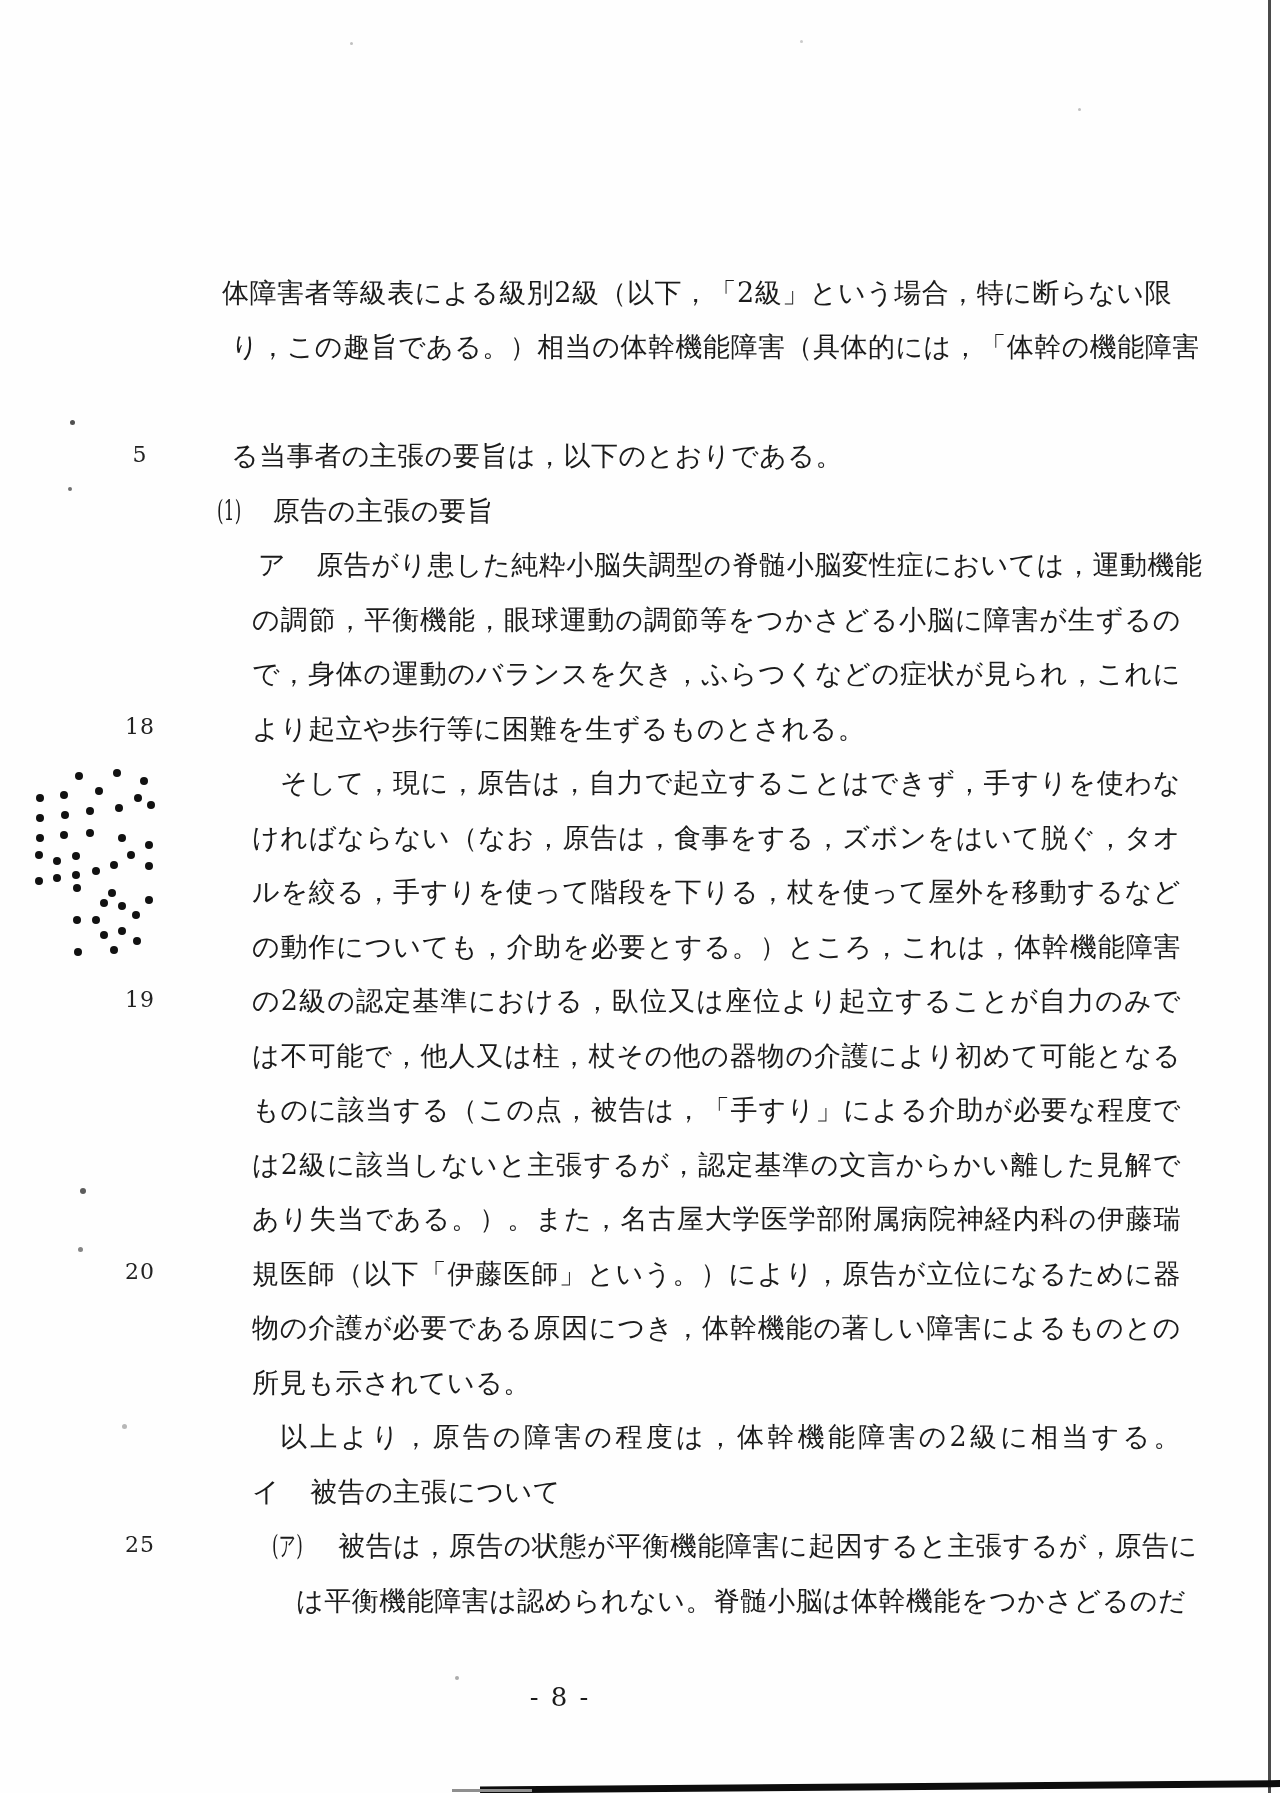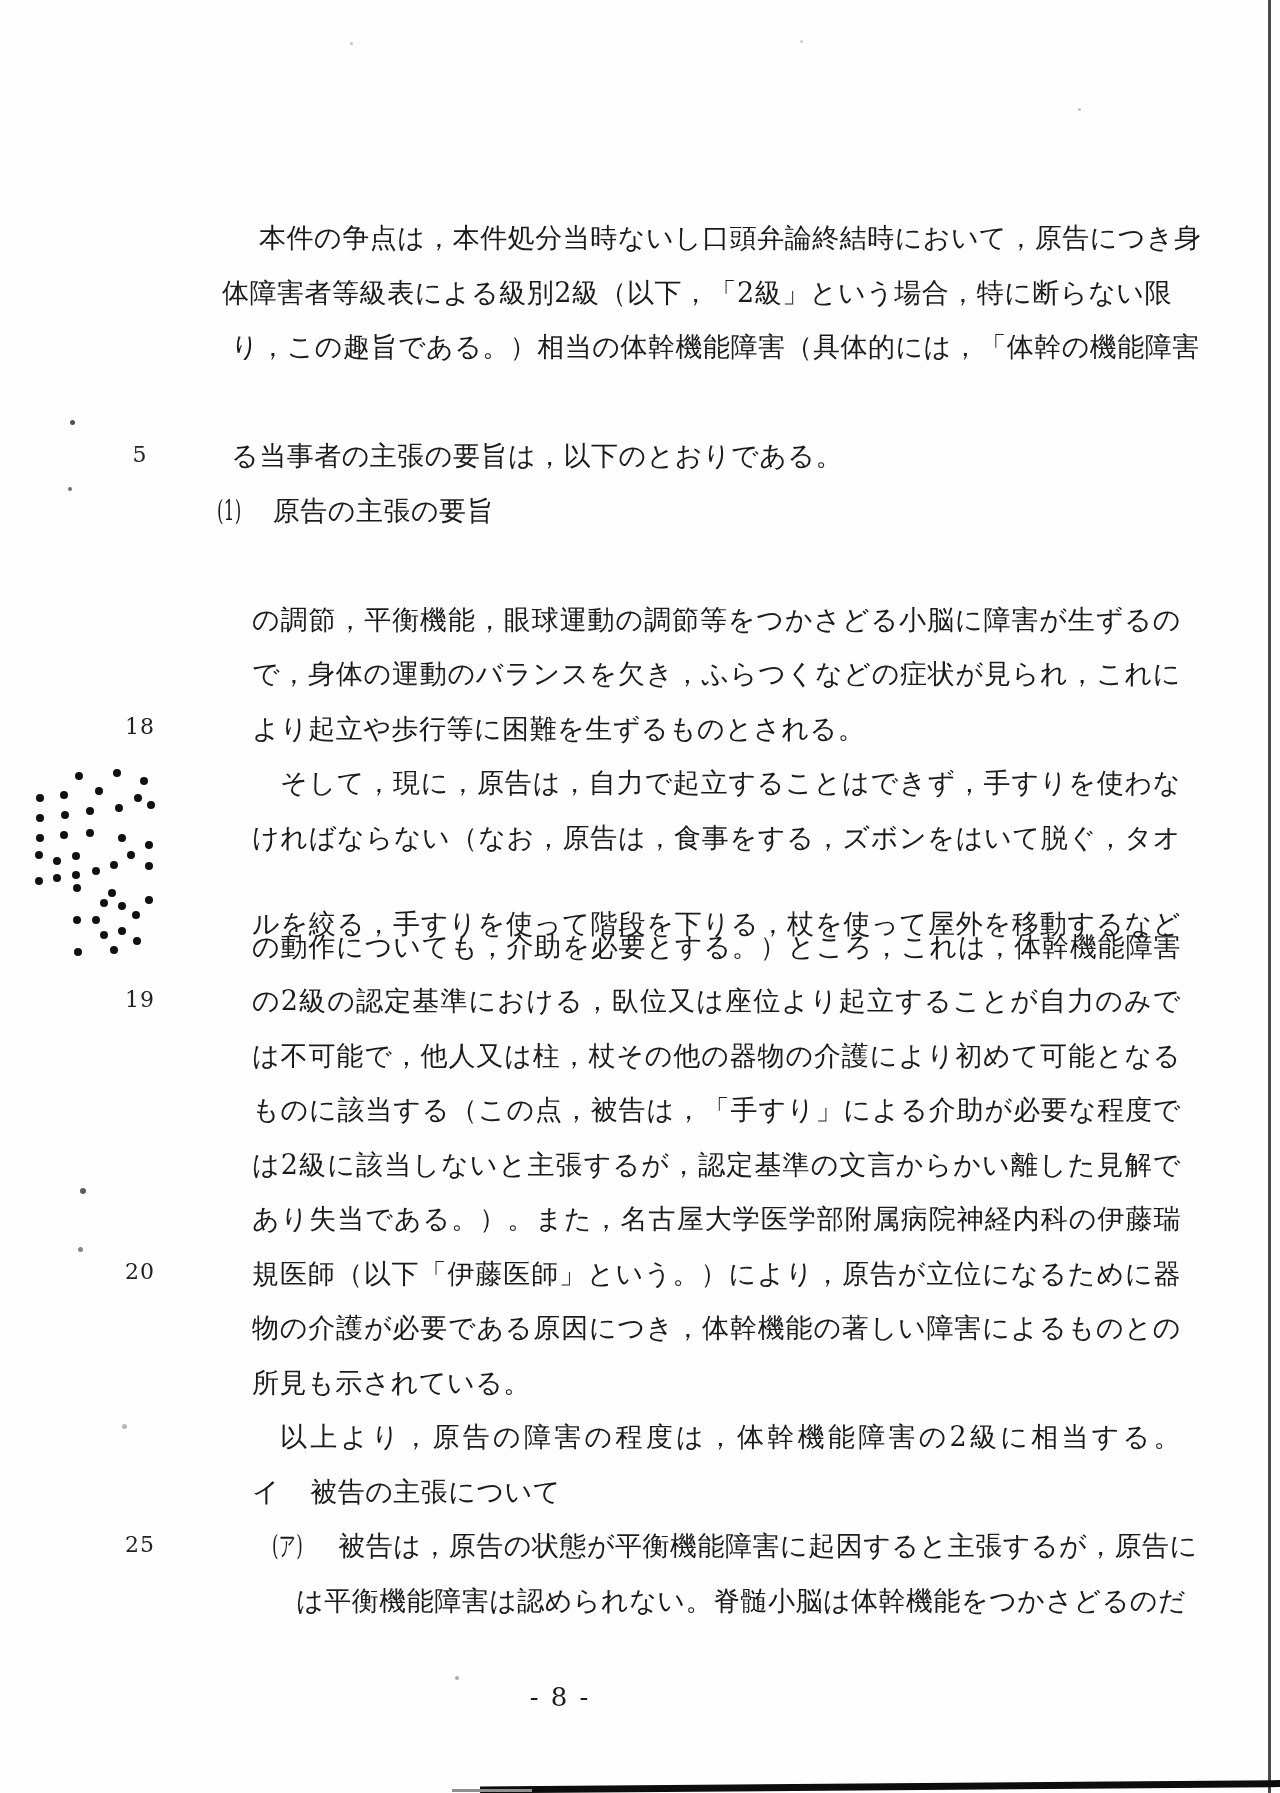--- a/index.html
+++ b/index.html
@@ -81,36 +81,38 @@
 <body>
 
 <div class="page">
 
   <div class="margin-num" style="top:442px">5</div>
   <div class="margin-num" style="top:714px">18</div>
   <div class="margin-num" style="top:987px">19</div>
   <div class="margin-num" style="top:1259px">20</div>
   <div class="margin-num" style="top:1532px">25</div>
 
-  <div class="line just" style="top:220px;left:259px;width:922px">本件の争点は，本件処分当時ないし口頭弁論終結時において，原告につき身</div>
   <div class="line just" style="top:275px;left:222px;width:950px">体障害者等級表による級別2級（以下，「2級」という場合，特に断らない限</div>
   <div class="line just" style="top:329px;left:231px;width:950px">り，この趣旨である。）相当の体幹機能障害（具体的には，「体幹の機能障害</div>
   <div class="line" style="top:438px;left:231px">る当事者の主張の要旨は，以下のとおりである。</div>
 
   <div class="line" style="top:493px;left:217px">
     <span class="marker cnum gap-mid">(1)</span><span>原告の主張の要旨</span>
   </div>
 
+  <div class="line just" style="top:547px;left:258px;width:923px">
+    <span class="marker gap-wide">ア</span><span>原告がり患した純粋小脳失調型の脊髄小脳変性症においては，運動機能</span>
+  </div>
   <div class="line just" style="top:602px;left:252px;width:929px">の調節，平衡機能，眼球運動の調節等をつかさどる小脳に障害が生ずるの</div>
   <div class="line" style="top:711px;left:252px">より起立や歩行等に困難を生ずるものとされる。</div>
   <div class="line just" style="top:656px;left:252px;width:929px">で，身体の運動のバランスを欠き，ふらつくなどの症状が見られ，これに</div>
 
   <div class="line just" style="top:765px;left:280px;width:901px">そして，現に，原告は，自力で起立することはできず，手すりを使わな</div>
   <div class="line just" style="top:820px;left:252px;width:929px">ければならない（なお，原告は，食事をする，ズボンをはいて脱ぐ，タオ</div>
-  <div class="line just" style="top:906px;left:252px;width:929px">ルを絞る，手すりを使って階段を下りる，杖を使って屋外を移動するなど</div>
+  <div class="line just" style="top:874px;left:252px;width:929px">ルを絞る，手すりを使って階段を下りる，杖を使って屋外を移動するなど</div>
   <div class="line just" style="top:929px;left:252px;width:929px">の動作についても，介助を必要とする。）ところ，これは，体幹機能障害</div>
   <div class="line just" style="top:983px;left:252px;width:929px">の2級の認定基準における，臥位又は座位より起立することが自力のみで</div>
   <div class="line just" style="top:1038px;left:252px;width:929px">は不可能で，他人又は柱，杖その他の器物の介護により初めて可能となる</div>
   <div class="line just" style="top:1092px;left:252px;width:929px">ものに該当する（この点，被告は，「手すり」による介助が必要な程度で</div>
   <div class="line just" style="top:1147px;left:252px;width:929px">は2級に該当しないと主張するが，認定基準の文言からかい離した見解で</div>
   <div class="line just" style="top:1201px;left:252px;width:929px">あり失当である。）。また，名古屋大学医学部附属病院神経内科の伊藤瑞</div>
   <div class="line just" style="top:1256px;left:252px;width:929px">規医師（以下「伊藤医師」という。）により，原告が立位になるために器</div>
   <div class="line just" style="top:1310px;left:252px;width:929px">物の介護が必要である原因につき，体幹機能の著しい障害によるものとの</div>
   <div class="line" style="top:1365px;left:252px">所見も示されている。</div>
 

